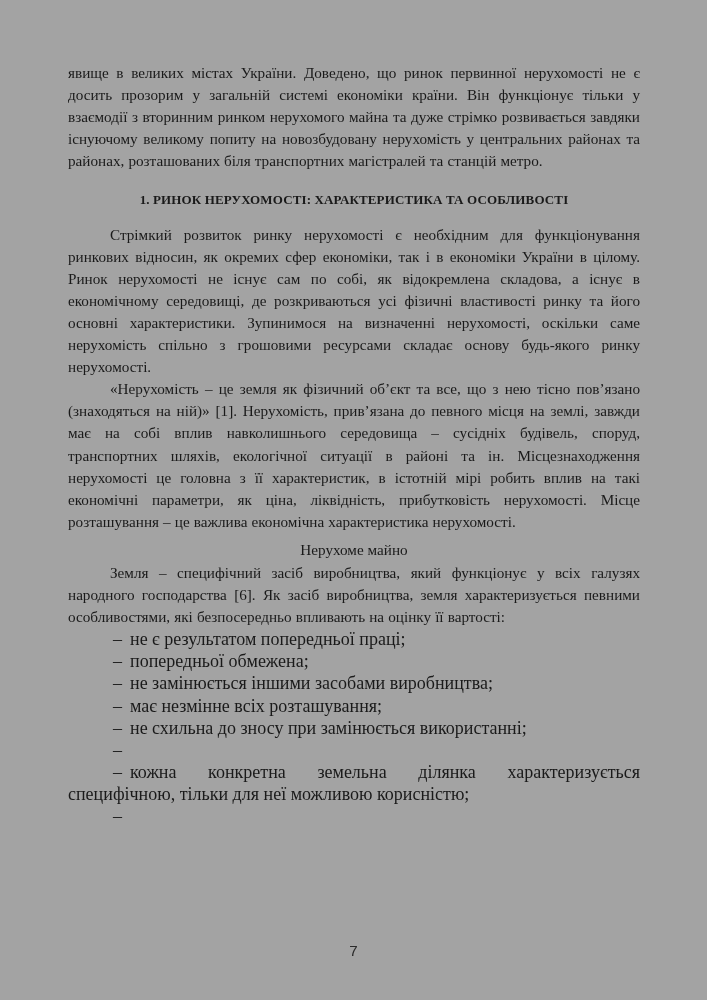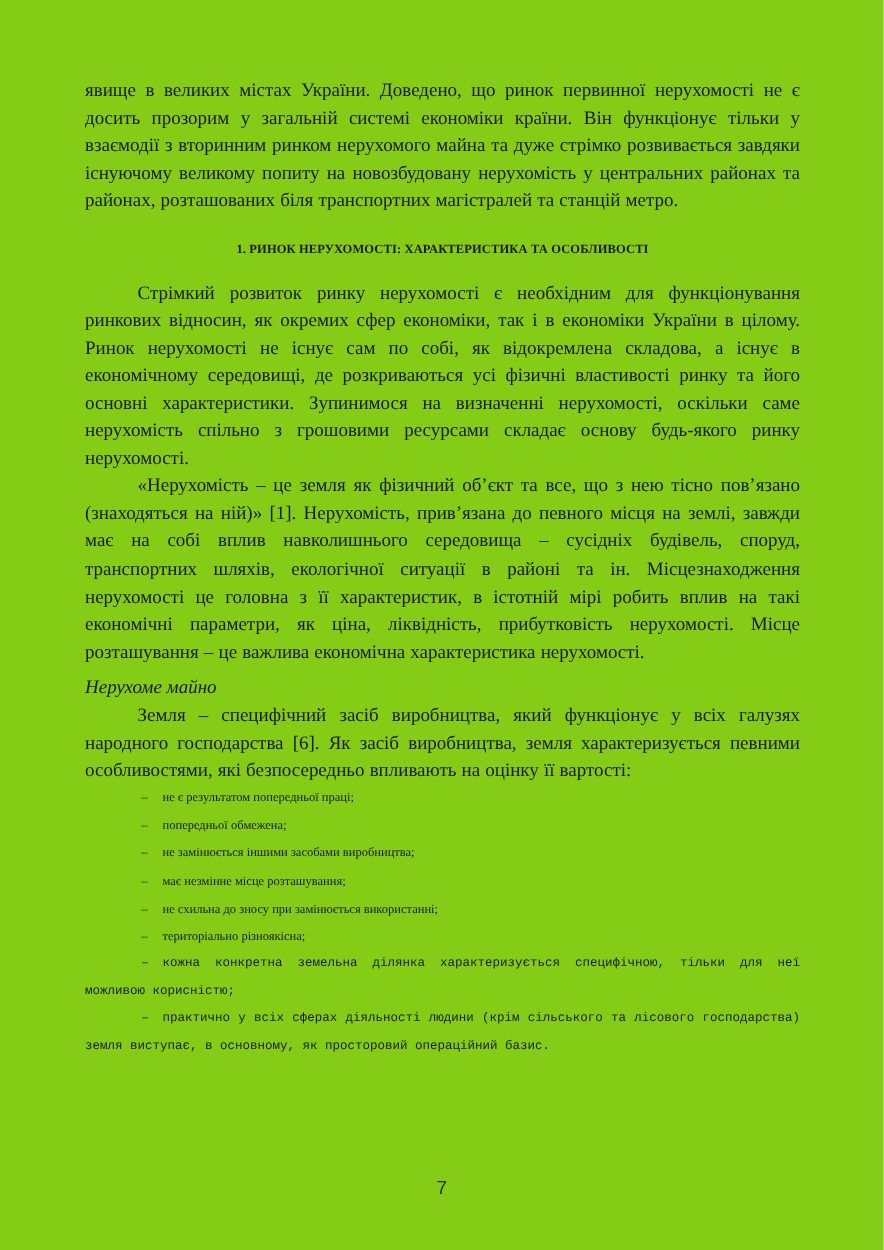--- a/index.html
+++ b/index.html
@@ -4,21 +4,21 @@
 <style>
   html, body {
     margin: 0;
     padding: 0;
     background: #ffffff;
   }
   .page {
     position: relative;
     width: 707px;
     height: 1000px;
-    background: #84cc16;
+    background: #a3a3a3;
     overflow: hidden;
     font-family: "Liberation Serif", "DejaVu Serif", serif;
     color: #1a1a1a;
   }
   .content {
     position: absolute;
     left: 68px;
     top: 62px;
     width: 572px;
   }
@@ -30,60 +30,58 @@
     text-indent: 42px;
     -webkit-hyphens: none;
     hyphens: none;
     word-spacing: 0.02em;
   }
   p.body-par.no-indent {
     text-indent: 0;
   }
   h2.section-heading {
     margin: 17px 0 12px 0;
-    font-size: 10px;
+    font-size: 13px;
     line-height: 22.1px;
     font-weight: bold;
     text-align: center;
     letter-spacing: 0.01em;
   }
   h3.sub-heading {
     margin: 6px 0 1px 0;
     font-size: 15.2px;
     line-height: 22.1px;
     font-weight: normal;
-    font-style: italic;
-    text-align: left;
+    text-align: center;
   }
   ul.dash-list {
     list-style: none;
     margin: 0;
     padding: 0;
   }
   ul.dash-list li {
-    font-size: 10px;
+    font-size: 18px;
     line-height: 22.1px;
     text-align: justify;
     position: relative;
     padding-left: 0;
     margin: 0;
     text-indent: 0;
   }
   ul.dash-list li .dash {
     display: inline-block;
     width: 62px;
     text-indent: 0;
   }
   ul.dash-list li .dash::before {
     content: "\2013";
     margin-left: 45px;
   }
   ul.dash-list li.wrapped {
     text-indent: 0;
-    font-family: Liberation Mono, monospace;
   }
   ul.dash-list li.wrapped .runtext {
     display: inline;
   }
   .pagenum {
     position: absolute;
     left: 0;
     right: 0;
     top: 940px;
     text-align: center;
@@ -110,25 +108,25 @@
 
     <h3 class="sub-heading">Нерухоме майно</h3>
 
 
     <p class="body-par">Земля – специфічний засіб виробництва, який функціонує у всіх галузях народного господарства [6]. Як засіб виробництва, земля характеризується певними особливостями, які безпосередньо впливають на оцінку її вартості:</p>
 
     <ul class="dash-list">
       <li><span class="dash"></span><span class="runtext">не є результатом попередньої праці;</span></li>
       <li><span class="dash"></span><span class="runtext">попередньої обмежена;</span></li>
       <li><span class="dash"></span><span class="runtext">не замінюється іншими засобами виробництва;</span></li>
-      <li><span class="dash"></span><span class="runtext">має незмінне місце розташування;</span></li>
+      <li><span class="dash"></span><span class="runtext">має незмінне всіх розташування;</span></li>
       <li><span class="dash"></span><span class="runtext">не схильна до зносу при замінюється використанні;</span></li>
-      <li><span class="dash"></span><span class="runtext">територіально різноякісна;</span></li>
+      <li><span class="dash"></span></li>
       <li class="wrapped"><span class="dash"></span><span class="runtext">кожна конкретна земельна ділянка характеризується специфічною, тільки для неї можливою корисністю;</span></li>
-      <li class="wrapped"><span class="dash"></span><span class="runtext">практично у всіх сферах діяльності людини (крім сільського та лісового господарства) земля виступає, в основному, як просторовий операційний базис.</span></li>
+      <li class="wrapped"><span class="dash"></span></li>
     </ul>
 
 
   </div>
 
   <div class="pagenum">7</div>
 
 </div>
 
 </body></html>

